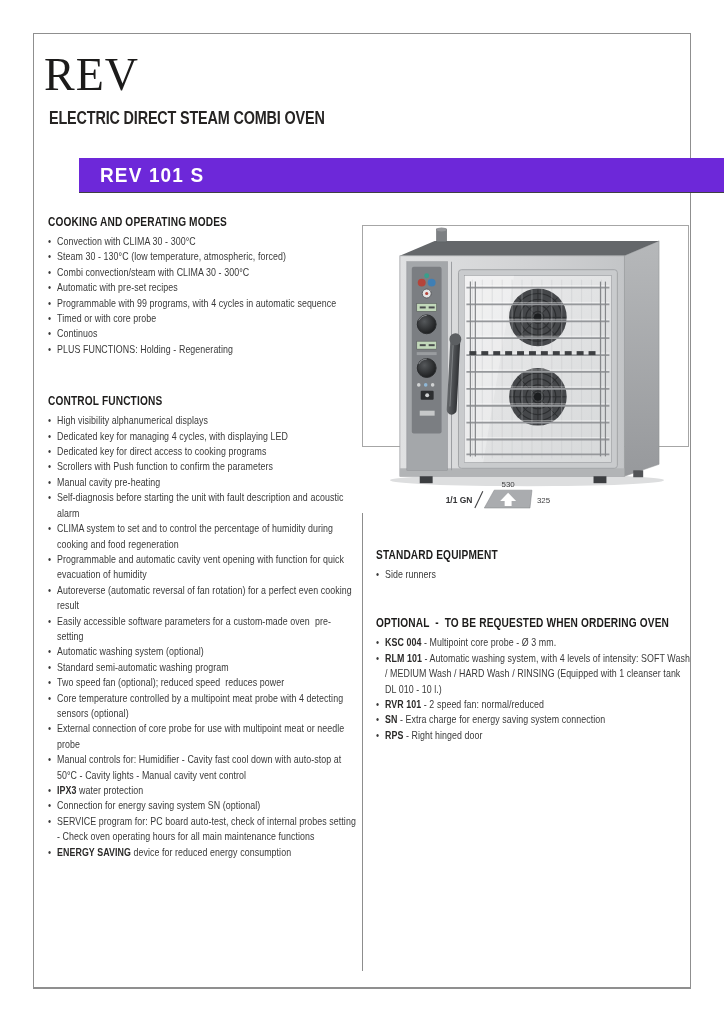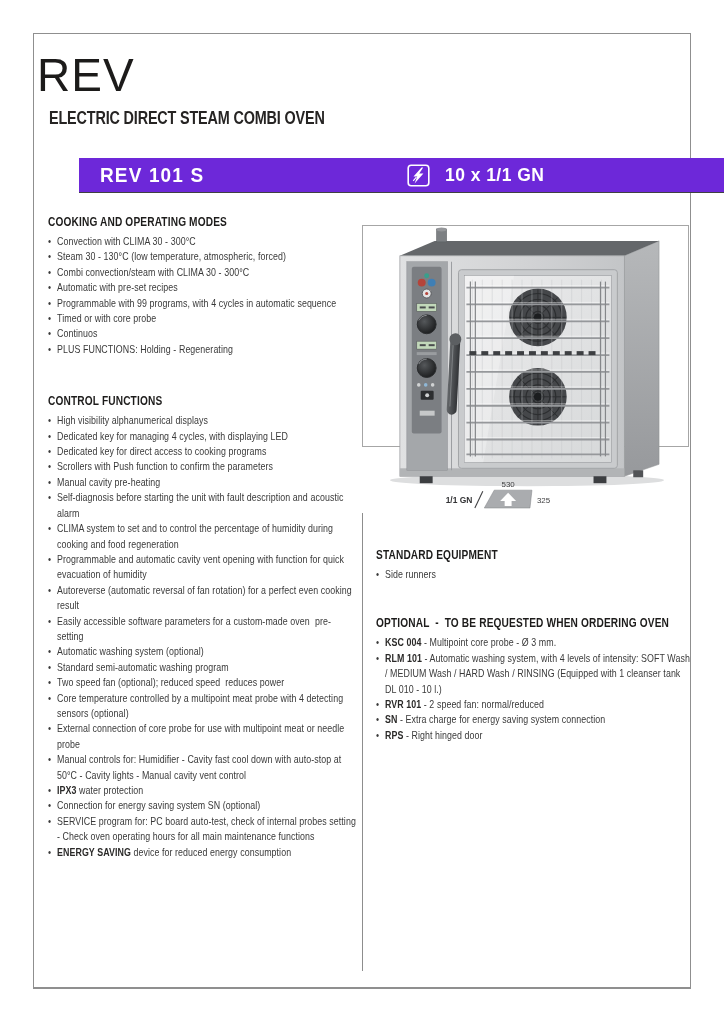--- a/index.html
+++ b/index.html
@@ -7,22 +7,22 @@
     width:724px;height:1024px;background:#ffffff;position:relative;
     font-family:"Liberation Sans",sans-serif;color:#3d3d3d;
     -webkit-font-smoothing:antialiased;overflow:hidden;
   }
   .page{
     position:absolute;left:33px;top:33px;width:656px;height:953px;
     border:1px solid #8f8f8f;border-bottom-width:2px;background:#fff;
   }
   
   .brand{
-    position:absolute;left:3px;top:18px;
-    font-family:Liberation Sans, sans-serif;font-size:46px;font-weight:500;
+    position:absolute;left:10px;top:18px;
+    font-family:Liberation Serif, serif;font-size:46px;font-weight:500;
     color:#1c1b1a;letter-spacing:1px;line-height:1;
   }
   .subtitle{
     position:absolute;left:15px;top:74px;
     font-size:18px;font-weight:bold;color:#262423;letter-spacing:-0.2px;
     transform:scaleX(0.80);transform-origin:0 0;white-space:nowrap;
   }
   .model-bar{
     position:absolute;left:0;top:124px;width:100%;height:34px;
     display:flex;align-items:center;border-bottom:1px solid #3f4042;
@@ -68,28 +68,20 @@
 </head>
 <body>
 
 <div class="page">
 
   <div class="brand">REV</div>
   <div class="subtitle">ELECTRIC DIRECT STEAM COMBI OVEN</div>
 
   <div class="model-bar" style="background: #6d28d9; margin-left: 45px;">
     <span class="model-name">REV 101 S</span>
-    <span class="bar-right">
-      <svg class="bolt-box" viewBox="0 0 23 23">
-        <rect x="1.2" y="1.2" width="20.6" height="20.6" rx="3" fill="none" stroke="#ffffff" stroke-width="1.6"></rect>
-        <polygon points="14.5,3.5 6.5,12.5 10.2,12.5 7.6,19.5 16.4,9.6 12.2,9.6 16.2,3.5" fill="#ffffff"></polygon>
-        <line x1="6.2" y1="16.8" x2="9.4" y2="13.2" stroke="#ffffff" stroke-width="1.1"></line>
-      </svg>
-      <span class="capacity">10 x 1/1 GN</span>
-    </span>
   </div>
 
   <div class="col-left cond">
     <h3 class="sec-title">COOKING AND OPERATING MODES</h3>
     <ul class="blist">
         <li>Convection with CLIMA 30 - 300°C</li>
         <li>Steam 30 - 130°C (low temperature, atmospheric, forced)</li>
         <li>Combi convection/steam with CLIMA 30 - 300°C</li>
         <li>Automatic with pre-set recipes</li>
         <li>Programmable with 99 programs, with 4 cycles in automatic sequence</li>

